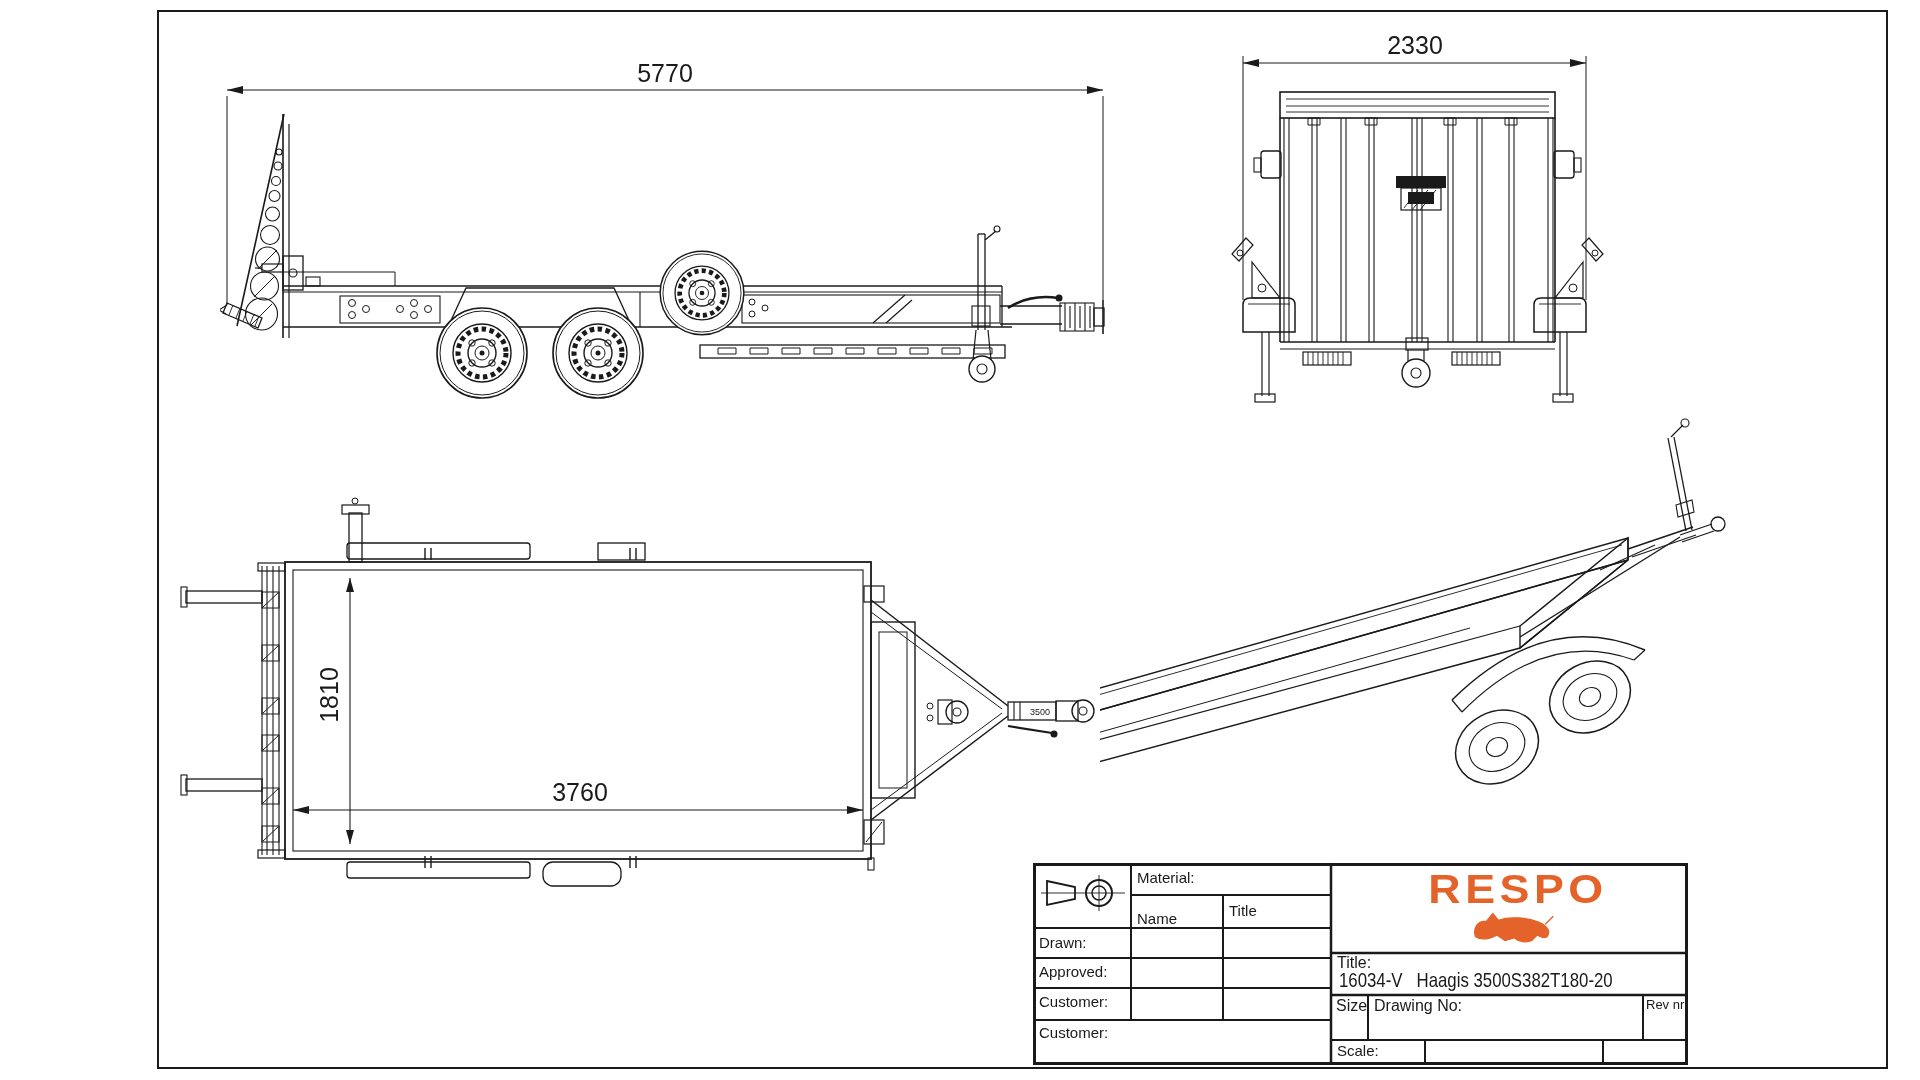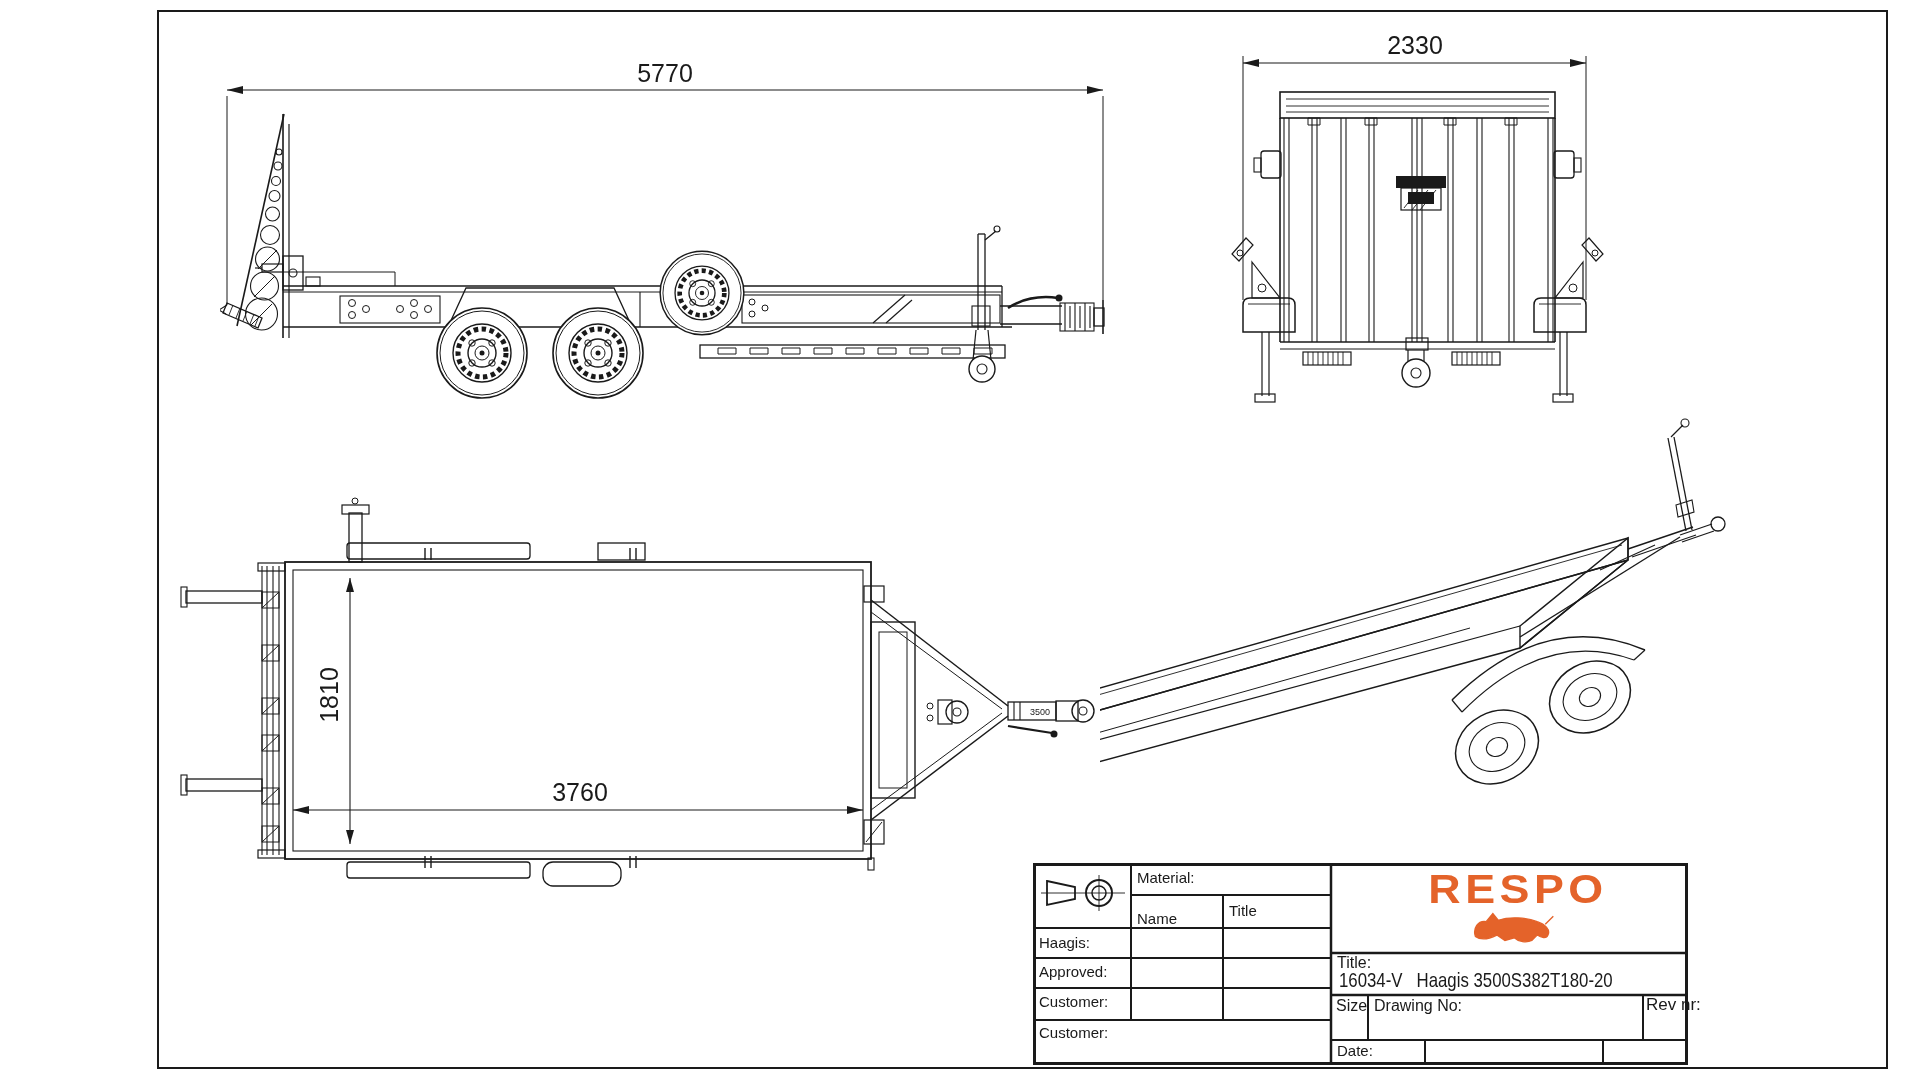--- a/index.html
+++ b/index.html
@@ -7,21 +7,21 @@
          font-family:"Liberation Sans",sans-serif;color:#1a1a1a;}
   .frame{position:absolute;left:157px;top:10px;width:1727px;height:1055px;border:2.5px solid #1a1a1a;}
   .view{position:absolute;}
   svg{display:block;}
   svg .ln{stroke:#1a1a1a;fill:none;}
   svg text{font-family:"Liberation Sans",sans-serif;fill:#1a1a1a;}
   .dimtext{font-size:25px;}
   .tb{position:absolute;left:1033px;top:863px;width:655px;height:160px;}
   .tb .lbl{position:absolute;font-size:15px;line-height:16px;white-space:pre;}
   .tb .small{font-size:16px;}
-  .tb .tiny{font-size:17px;}
+  .tb .tiny{font-size:13px;}
   .tb .titleval{position:absolute;font-size:21px;white-space:pre;transform:scaleX(0.8);transform-origin:left top;}
   .logo{position:absolute;left:360px;top:4px;width:250px;text-align:center;
         font-size:40px;font-weight:bold;letter-spacing:4px;transform:scaleX(1.12);transform-origin:center top;}
 </style>
 </head>
 <body>
 
 <div class="sheet">
   <div class="frame"></div>
 
@@ -403,33 +403,33 @@
         <polygon points="14,18 42,24 42,36 14,42" class="ln" stroke-width="1.8"></polygon>
         <circle cx="66" cy="30" r="13" class="ln" stroke-width="2"></circle>
         <circle cx="66" cy="30" r="7" class="ln" stroke-width="1.5"></circle>
         <line x1="66" y1="12" x2="66" y2="48" class="ln" stroke-width="0.9"></line>
       </g>
     </svg>
 
     <div class="lbl" style="left:104px;top:7px">Material:</div>
     <div class="lbl" style="left:104px;top:48px">Name</div>
     <div class="lbl" style="left:196px;top:40px">Title</div>
-    <div class="lbl" style="left:6px;top:72px">Haagis:</div>
+    <div class="lbl" style="left:6px;top:72px">Drawn:</div>
     <div class="lbl" style="left:6px;top:101px">Approved:</div>
     <div class="lbl" style="left:6px;top:131px">Customer:</div>
     <div class="lbl" style="left:6px;top:162px">Customer:</div>
 
     <div class="logo" style="color:#e4632a">
       <span>RESPO</span>
     </div>
     <svg width="86" height="36" viewBox="0 0 64 26" style="position:absolute;left:437px;top:46px">
       <path d="M4,20 C2,14 6,8 12,9 L17,3 L21,8 C30,5 42,6 50,9 C56,11 60,15 58,19 C57,22 53,21 50,19 L46,23 C42,25 36,24 33,21 L26,23 L20,19 C14,22 8,23 4,20 Z M56,11 L62,5" fill="#e4632a" stroke="#e4632a" stroke-width="1"></path>
     </svg>
 
     <div class="lbl small" style="left:304px;top:92px">Title:</div>
     <div class="titleval" style="left:306px;top:105px">16034-V   Haagis 3500S382T180-20</div>
 
     <div class="lbl small" style="left:303px;top:135px">Size</div>
     <div class="lbl small" style="left:341px;top:135px">Drawing No:</div>
     <div class="lbl tiny" style="left:613px;top:134px">Rev nr:</div>
-    <div class="lbl" style="left:304px;top:180px">Date:</div>
+    <div class="lbl" style="left:304px;top:180px">Scale:</div>
   </div>
 </div>
 
 </body></html>

